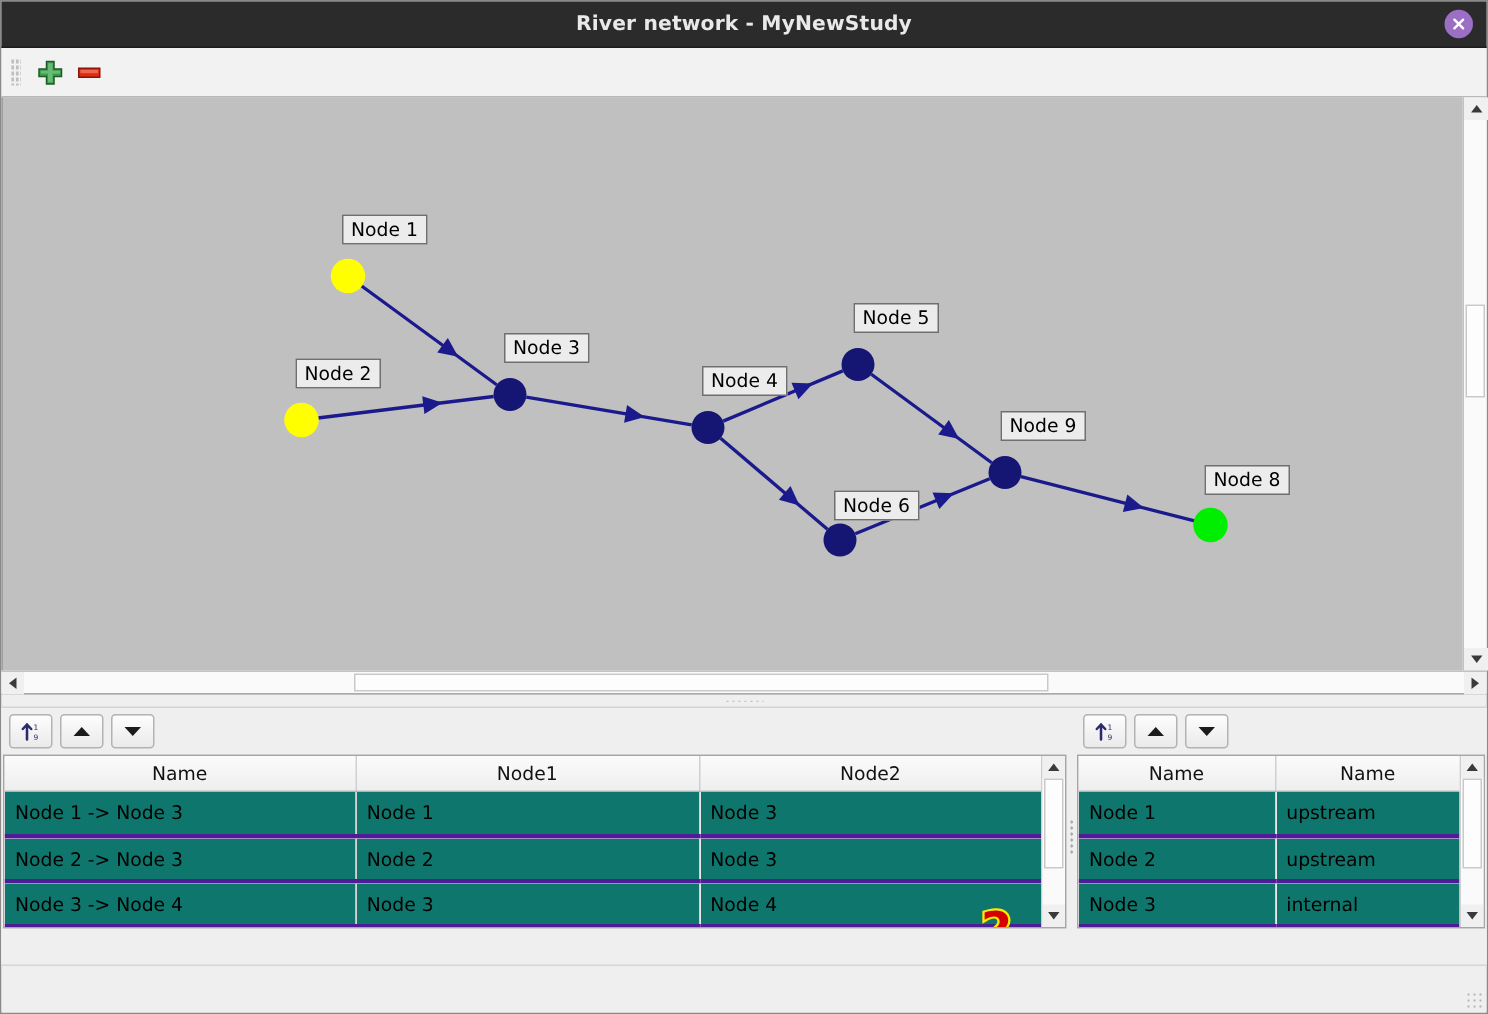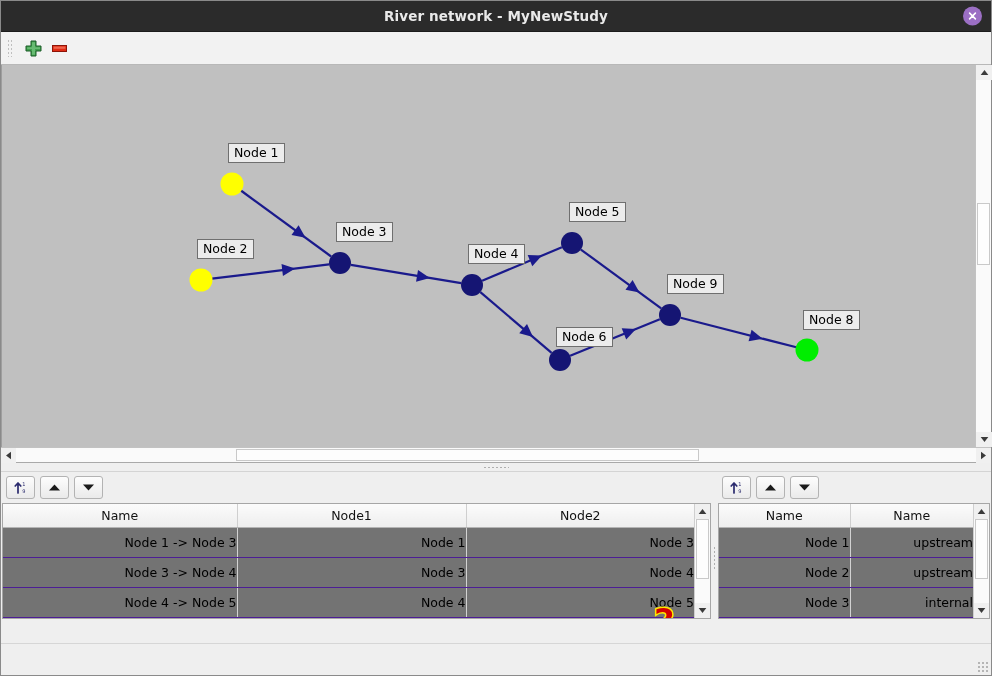--- a/index.html
+++ b/index.html
@@ -226,28 +226,27 @@
     font-weight: normal;
     font-size: 12.5px;
     color: #111;
     text-align: center;
     padding: 0;
     cursor: pointer;
   }
   thead th:last-child { border-right: none; margin-top: 16px; }
   tbody td {
     height: 30px;
-    border-bottom: 1px solid #4c1d95;
+    border-bottom: 3px solid #4c1d95;
     border-right: 1px solid #d2d2d2;
     padding: 0 0 0 7px;
     color: #000;
-    background: #737373;
+    background: #0f766e;
     white-space: nowrap;
     overflow: hidden;
-    text-align: right;
   }
   tbody td:last-child { border-right: none; }
 
   .pane-bottom-pad { flex: 0 0 24px; background: #efefef; }
 
   .table-vscroll {
     flex: 0 0 15px;
     background: #f0f0f0;
     border-left: 1px solid #cfcfcf;
     display: flex; flex-direction: column;
@@ -412,20 +411,25 @@
                   <th>Node2</th>
                 </tr>
               </thead>
             <tbody>
                 <tr>
                   <td>Node 1 -&gt; Node 3</td>
                   <td>Node 1</td>
                   <td>Node 3</td>
                 </tr>
                 <tr>
+                  <td>Node 2 -&gt; Node 3</td>
+                  <td>Node 2</td>
+                  <td>Node 3</td>
+                </tr>
+                <tr>
                   <td>Node 3 -&gt; Node 4</td>
                   <td>Node 3</td>
                   <td>Node 4</td>
                 </tr>
                 <tr>
                   <td>Node 4 -&gt; Node 5</td>
                   <td>Node 4</td>
                   <td>Node 5</td>
                 </tr>
               </tbody>

